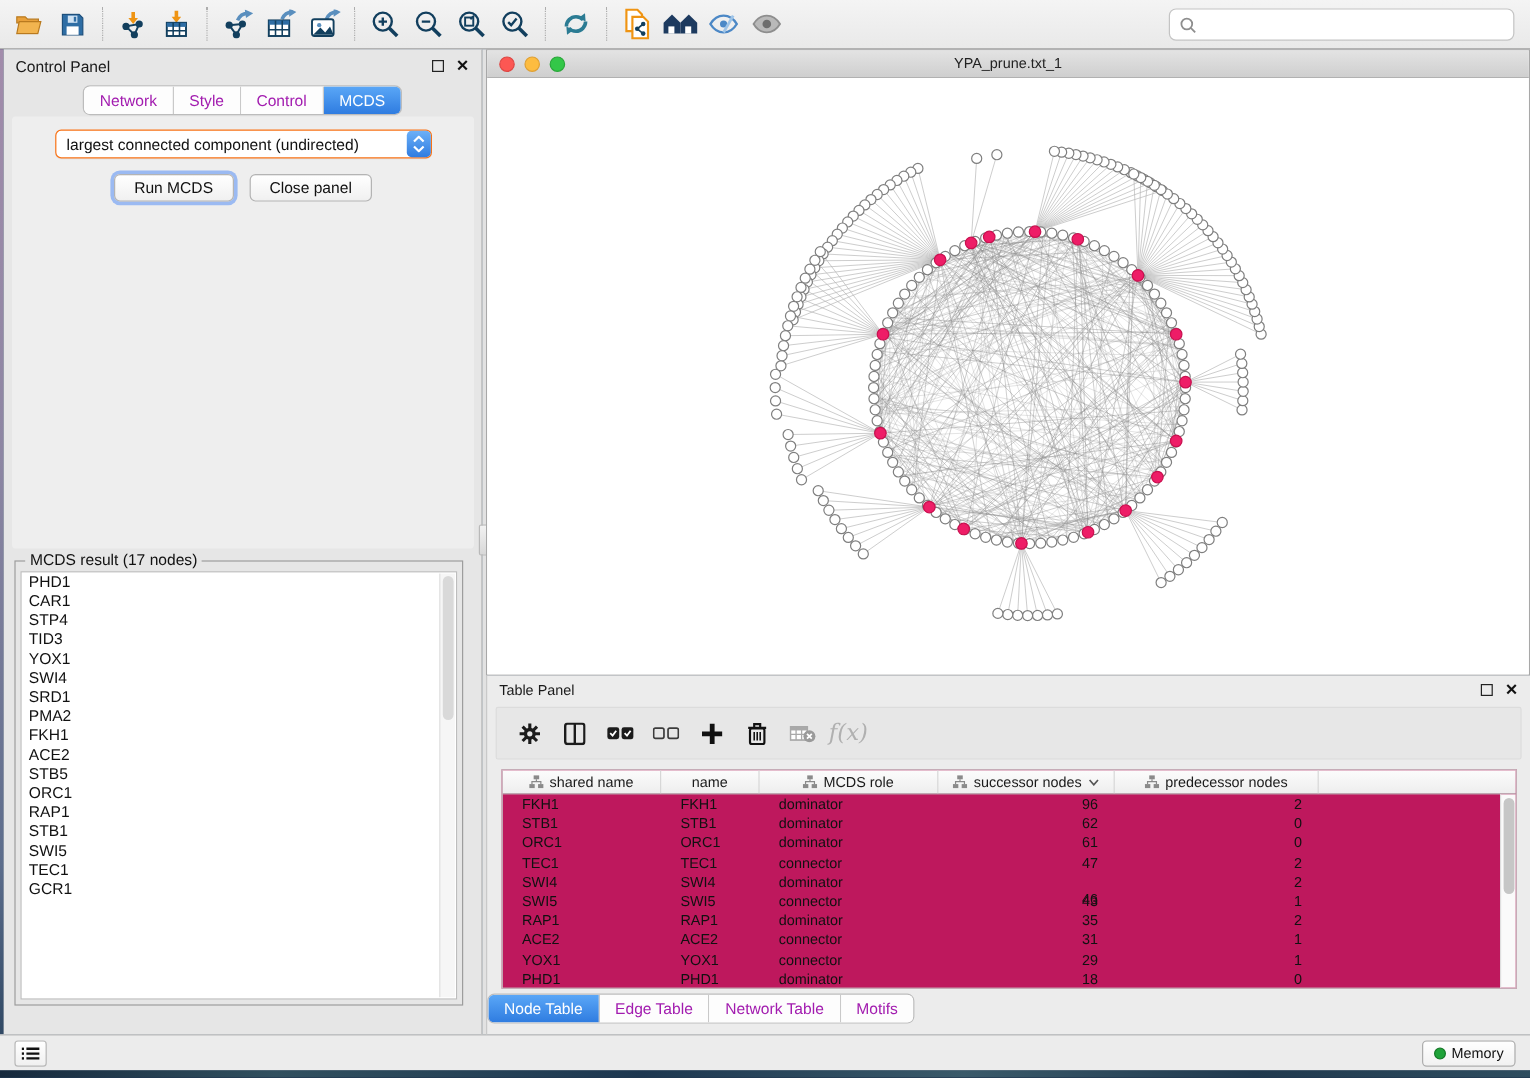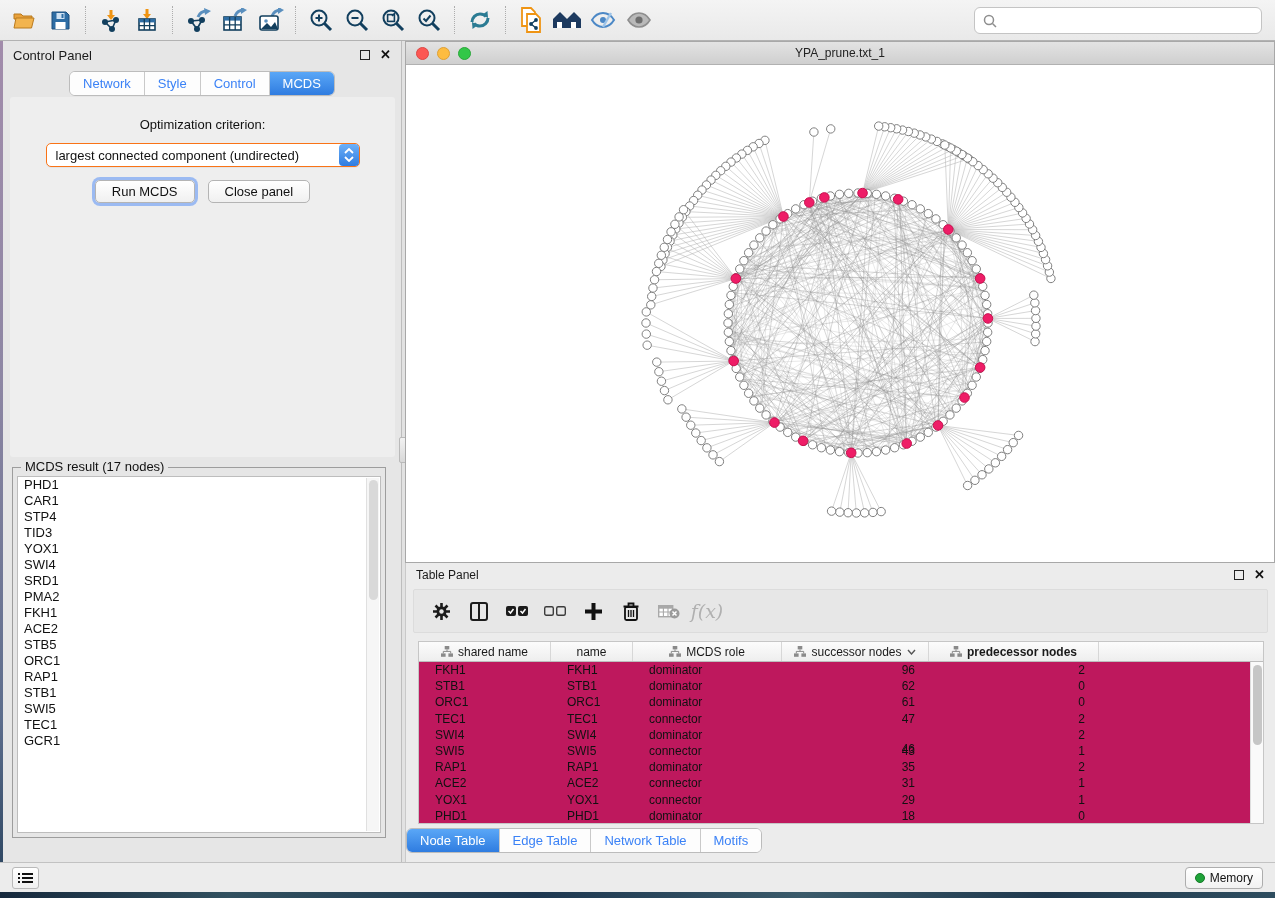--- a/index.html
+++ b/index.html
@@ -18,21 +18,21 @@
   .wallpaper{position:absolute;left:0;top:892px;width:1275px;height:6px;background:linear-gradient(90deg,#16293d,#31505f 18%,#1d3750 42%,#3a5a6a 63%,#20394e 82%,#2e4d5f)}
 
   
   .control-panel{position:absolute;left:3px;top:41px;width:399px;height:821px;background:#e6e6e6;border-right:1px solid #bdbdbd}
   .cp-header{height:28px;display:flex;align-items:center;padding:0 10px;font-size:13px;color:#1a1a1a}
   .panel-title{flex:1}
   .win-ctrls{display:flex;align-items:center;gap:10px}
   .float-icon{width:10px;height:10px;border:1.6px solid #222}
   .close-icon{font-size:13px;font-weight:bold;color:#111;line-height:10px}
   .seg{display:flex;background:#fff;border:1px solid #bcbcbc;border-radius:6px;overflow:hidden;width:max-content}
-  .seg .seg-item{font-size:13px;padding:4px 13px;color:#3b82f6;border-right:1px solid #c9c9c9;background:#fdfdfd;cursor:default;white-space:nowrap}
+  .seg .seg-item{font-size:13px;padding:4px 13px;color:#a21caf;border-right:1px solid #c9c9c9;background:#fdfdfd;cursor:default;white-space:nowrap}
   .seg .seg-item:last-child{border-right:none}
   .seg .seg-item.active{background:linear-gradient(#5aa7f7,#2f7ce0);color:#fff}
   .cp-tabswrap{display:flex;justify-content:center;margin-top:2px}
   .cp-content{position:absolute;left:7px;top:56px;width:385px;height:360px;background:#eeeeee;border-radius:3px}
   .opt-label{margin-top:20px;text-align:center;font-size:13px;color:#111}
   .combo{position:relative;margin:11px auto 0;width:314px;height:24px;background:#fff;border:1px solid #f97316;border-radius:5px;display:flex;align-items:center;box-shadow:0 1px 0 rgba(0,0,0,.04)}
   .combo .combo-text{flex:1;font-size:13px;padding-left:9px;color:#111;white-space:nowrap;overflow:hidden}
   .combo .combo-btn{width:20px;height:22px;margin-right:0;border-radius:4px;background:linear-gradient(#6cb0f8,#2f7ce0);display:flex;flex-direction:column;align-items:center;justify-content:center;gap:2px}
   .btn-row{display:flex;justify-content:center;gap:13px;margin-top:13px}
   .mac-btn{height:23px;padding:0 16px;background:linear-gradient(#ffffff,#f0f0f0);border:1px solid #b4b4b4;border-radius:5px;font-size:13px;color:#111;font-family:"Liberation Sans",sans-serif}
@@ -242,21 +242,20 @@
   </div>
   <div class="cp-tabswrap">
       <div class="seg" id="cp-tabs">
         <span class="seg-item">Network</span>
         <span class="seg-item">Style</span>
         <span class="seg-item">Control</span>
         <span class="seg-item active">MCDS</span>
       </div>
     </div>
   <div class="cp-content">
-    <div class="opt-label">Optimization criterion:</div>
     <div class="combo">
       <span class="combo-text">largest connected component (undirected)</span>
       <span class="combo-btn">
         <svg width="10" height="6" viewBox="0 0 10 6">
             <path d="M1 5l4-4 4 4" fill="none" stroke="#fff" stroke-width="1.8"></path>
           </svg>
         <svg width="10" height="6" viewBox="0 0 10 6">
             <path d="M1 1l4 4 4-4" fill="none" stroke="#fff" stroke-width="1.8"></path>
           </svg>
       </span>
@@ -1121,21 +1120,21 @@
             <rect x="3.7" y="0" width="4.6" height="3.4" fill="#8a8a8a"></rect>
             <path d="M6 3.4v2M2.3 7.4v-2h7.4v2" fill="none" stroke="#8a8a8a" stroke-width="1"></path>
             <rect x="0" y="7.4" width="4.6" height="3.4" fill="#8a8a8a"></rect>
             <rect x="7.4" y="7.4" width="4.6" height="3.4" fill="#8a8a8a"></rect>
           </svg>
           <span>successor nodes</span>
           <svg width="9" height="6" viewBox="0 0 9 6">
             <path d="M1 1l3.5 4L8 1" fill="none" stroke="#555" stroke-width="1.4"></path>
           </svg>
         </div>
-        <div class="th" style="width: 170px; font-weight: bold;">
+        <div class="th" style="width: 170px;">
           <svg width="12" height="11" viewBox="0 0 12 11">
             <rect x="3.7" y="0" width="4.6" height="3.4" fill="#8a8a8a"></rect>
             <path d="M6 3.4v2M2.3 7.4v-2h7.4v2" fill="none" stroke="#8a8a8a" stroke-width="1"></path>
             <rect x="0" y="7.4" width="4.6" height="3.4" fill="#8a8a8a"></rect>
             <rect x="7.4" y="7.4" width="4.6" height="3.4" fill="#8a8a8a"></rect>
           </svg>
           <span>predecessor nodes</span>
         </div>
         <div class="th fill"></div>
       </div>

